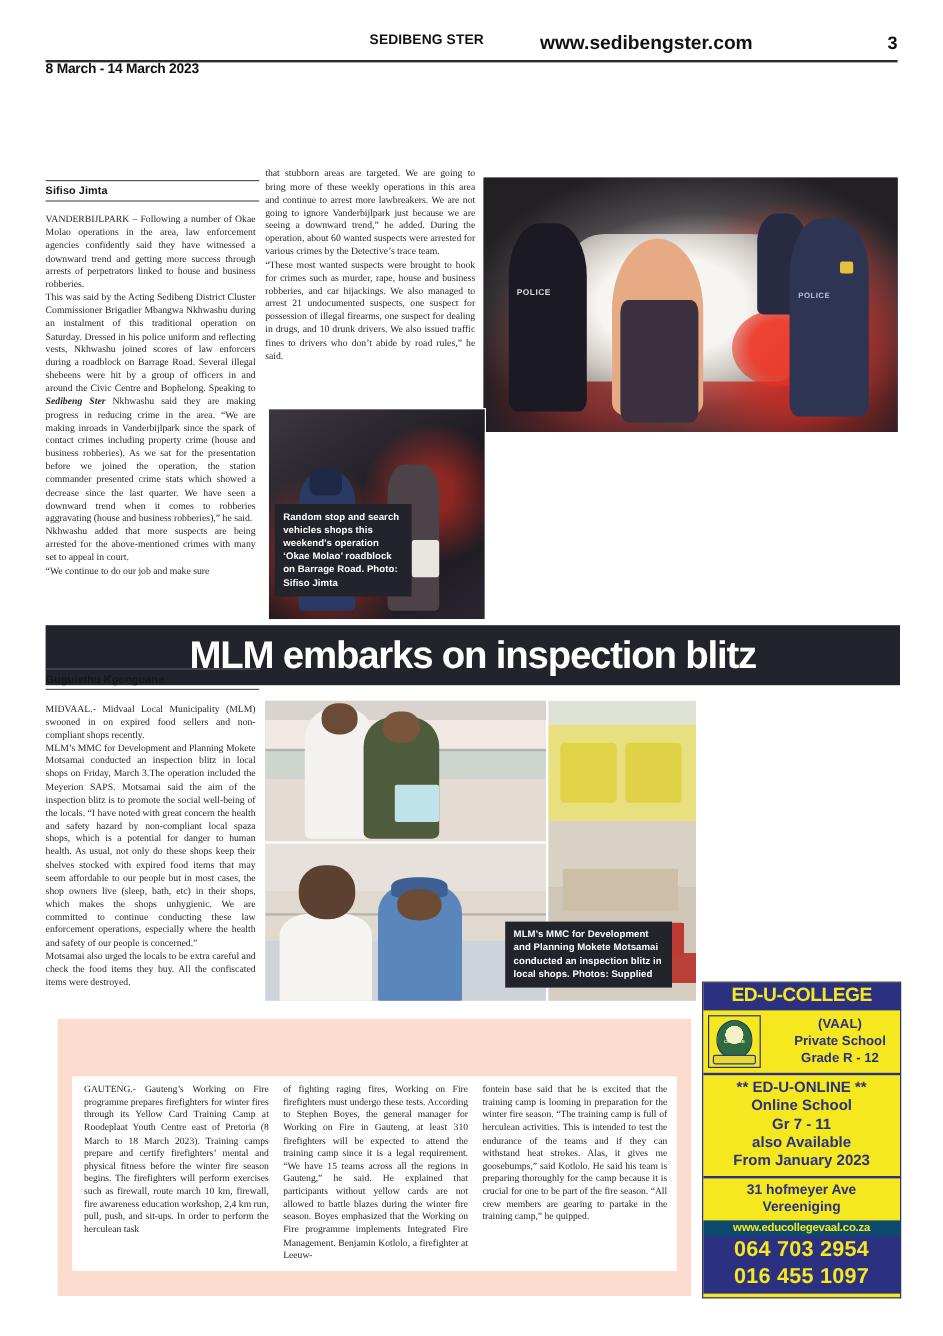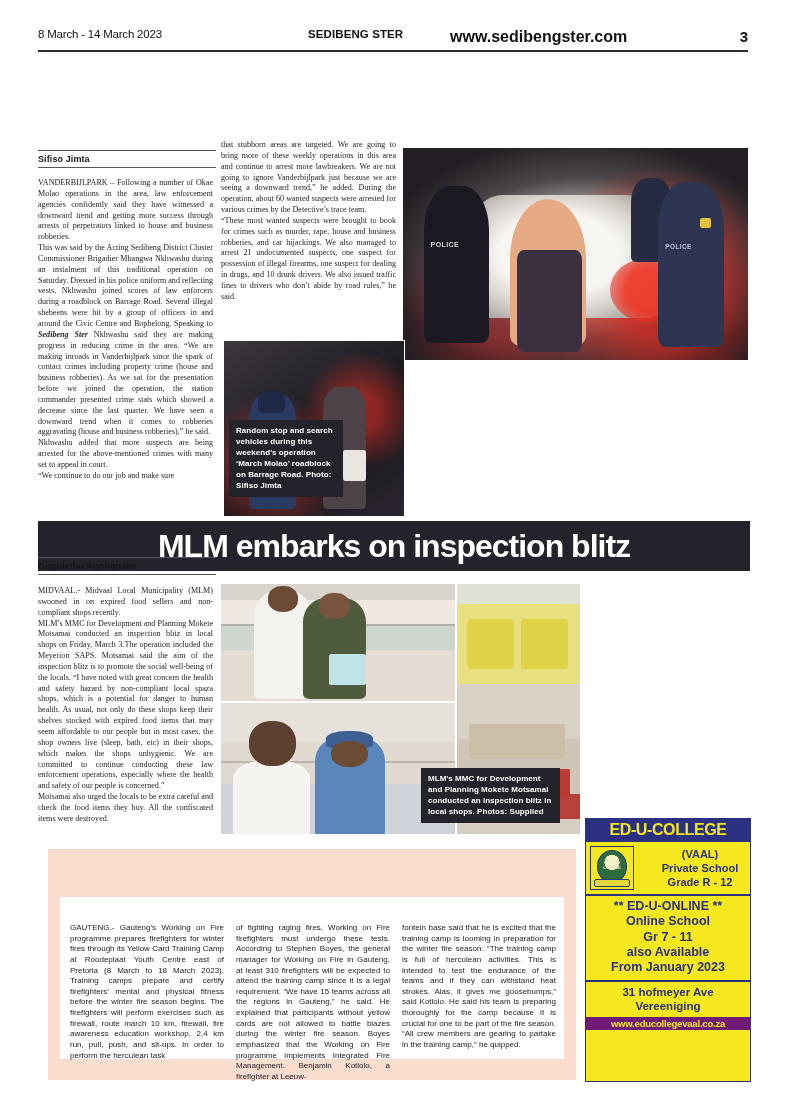--- a/index.html
+++ b/index.html
@@ -27,23 +27,24 @@
     left: 38px;
     top: 28px;
     width: 710px;
     height: 22px;
     display: flex;
     align-items: baseline;
     font-family: "Liberation Sans", sans-serif;
   }
   .mh-date {
     font-size: 11.5px;
-    font-weight: 400;
+    font-weight: 700;
     letter-spacing: -0.2px;
     color: #111;
+    margin-top: 24px;
   }
   .mh-title {
     position: absolute;
     left: 270px;
     font-size: 11.5px;
     font-weight: 700;
     letter-spacing: 0.1px;
     color: #111;
   }
   .mh-url {
@@ -298,21 +299,21 @@
   }
   .ad-addr {
     color: #2b3180;
     font-weight: 700;
     text-align: center;
     font-size: 11.5px;
     line-height: 1.2;
     padding: 2px 0 3px 0;
   }
   .ad-web {
-    background: #701a75;
+    background: #0c4a6e;
     color: #f5e81f;
     text-align: center;
     font-weight: 700;
     font-size: 9.5px;
     letter-spacing: -0.2px;
     padding: 1px 4px;
   }
   .ad-phones {
     background: #2b3180;
     color: #f5e81f;
@@ -341,27 +342,26 @@
   }
   #ff-inner {
     position: absolute;
     left: 12px; top: 48px; width: 504px; height: 162px;
     background: #ffffff;
     padding: 6px 8px;
     box-sizing: border-box;
   }
   .ffcol {
     position: absolute;
-    font-family: Liberation Sans, sans-serif;
+    font-family: Liberation Serif, serif;
     font-size: 8px;
     line-height: 1.33;
     text-align: justify;
     color: #23232b;
     width: 154px;
-    margin-top: 20px;
   }
   #ff1 { left: 10px; top: 6px; }
   #ff2 { left: 176px; top: 6px; }
   #ff3 { left: 342px; top: 6px; }
 </style>
 </head>
 <body>
 
 <div class="page">
 
@@ -401,21 +401,21 @@
     <div class="p1-badge"></div>
   </div>
 
   <div class="photo" id="photo2">
     <div class="fig p2-cop"></div>
     <div class="fig p2-cop-h"></div>
     <div class="fig p2-man"></div>
     <div class="fig p2-jug"></div>
   </div>
 
-  <div class="caption" id="cap1">Random stop and search vehicles during this weekend's operation ‘March Molao’ roadblock on Barrage Road. Photo: Sifiso Jimta</div>
+  <div class="caption" id="cap1">Random stop and search vehicles shops this weekend's operation ‘Okae Molao’ roadblock on Barrage Road. Photo: Sifiso Jimta</div>
 
   <div class="banner" id="banner-mlm">MLM embarks on inspection blitz</div>
 
   <div class="byline-box" id="byline2">Gugulethu Kgongoane</div>
 
   <div class="col" id="a2c1">
     <p>MIDVAAL.- Midvaal Local Municipality (MLM) swooned in on expired food sellers and non-compliant shops recently.</p>
     <p>MLM’s MMC for Development and Planning Mokete Motsamai conducted an inspection blitz in local shops on Friday, March 3.The operation included the Meyerion SAPS. Motsamai said the aim of the inspection blitz is to promote the social well-being of the locals. “I have noted with great concern the health and safety hazard by non-compliant local spaza shops, which is a potential for danger to human health. As usual, not only do these shops keep their shelves stocked with expired food items that may seem affordable to our people but in most cases, the shop owners live (sleep, bath, etc) in their shops, which makes the shops unhygienic. We are committed to continue conducting these law enforcement operations, especially where the health and safety of our people is concerned.”</p>
     <p>Motsamai also urged the locals to be extra careful and check the food items they buy. All the confiscated items were destroyed.</p>
   </div>
@@ -476,15 +476,19 @@
       <div>Gr 7 - 11</div>
       <div>also Available</div>
       <div>From January 2023</div>
     </div>
     <div class="ad-divider"></div>
     <div class="ad-addr">
       <div>31 hofmeyer Ave</div>
       <div>Vereeniging</div>
     </div>
     <div class="ad-web">www.educollegevaal.co.za</div>
+    <div class="ad-phones">
+      <div>064 703 2954</div>
+      <div>016 455 1097</div>
+    </div>
   </div>
 
 </div>
 
 </body></html>

